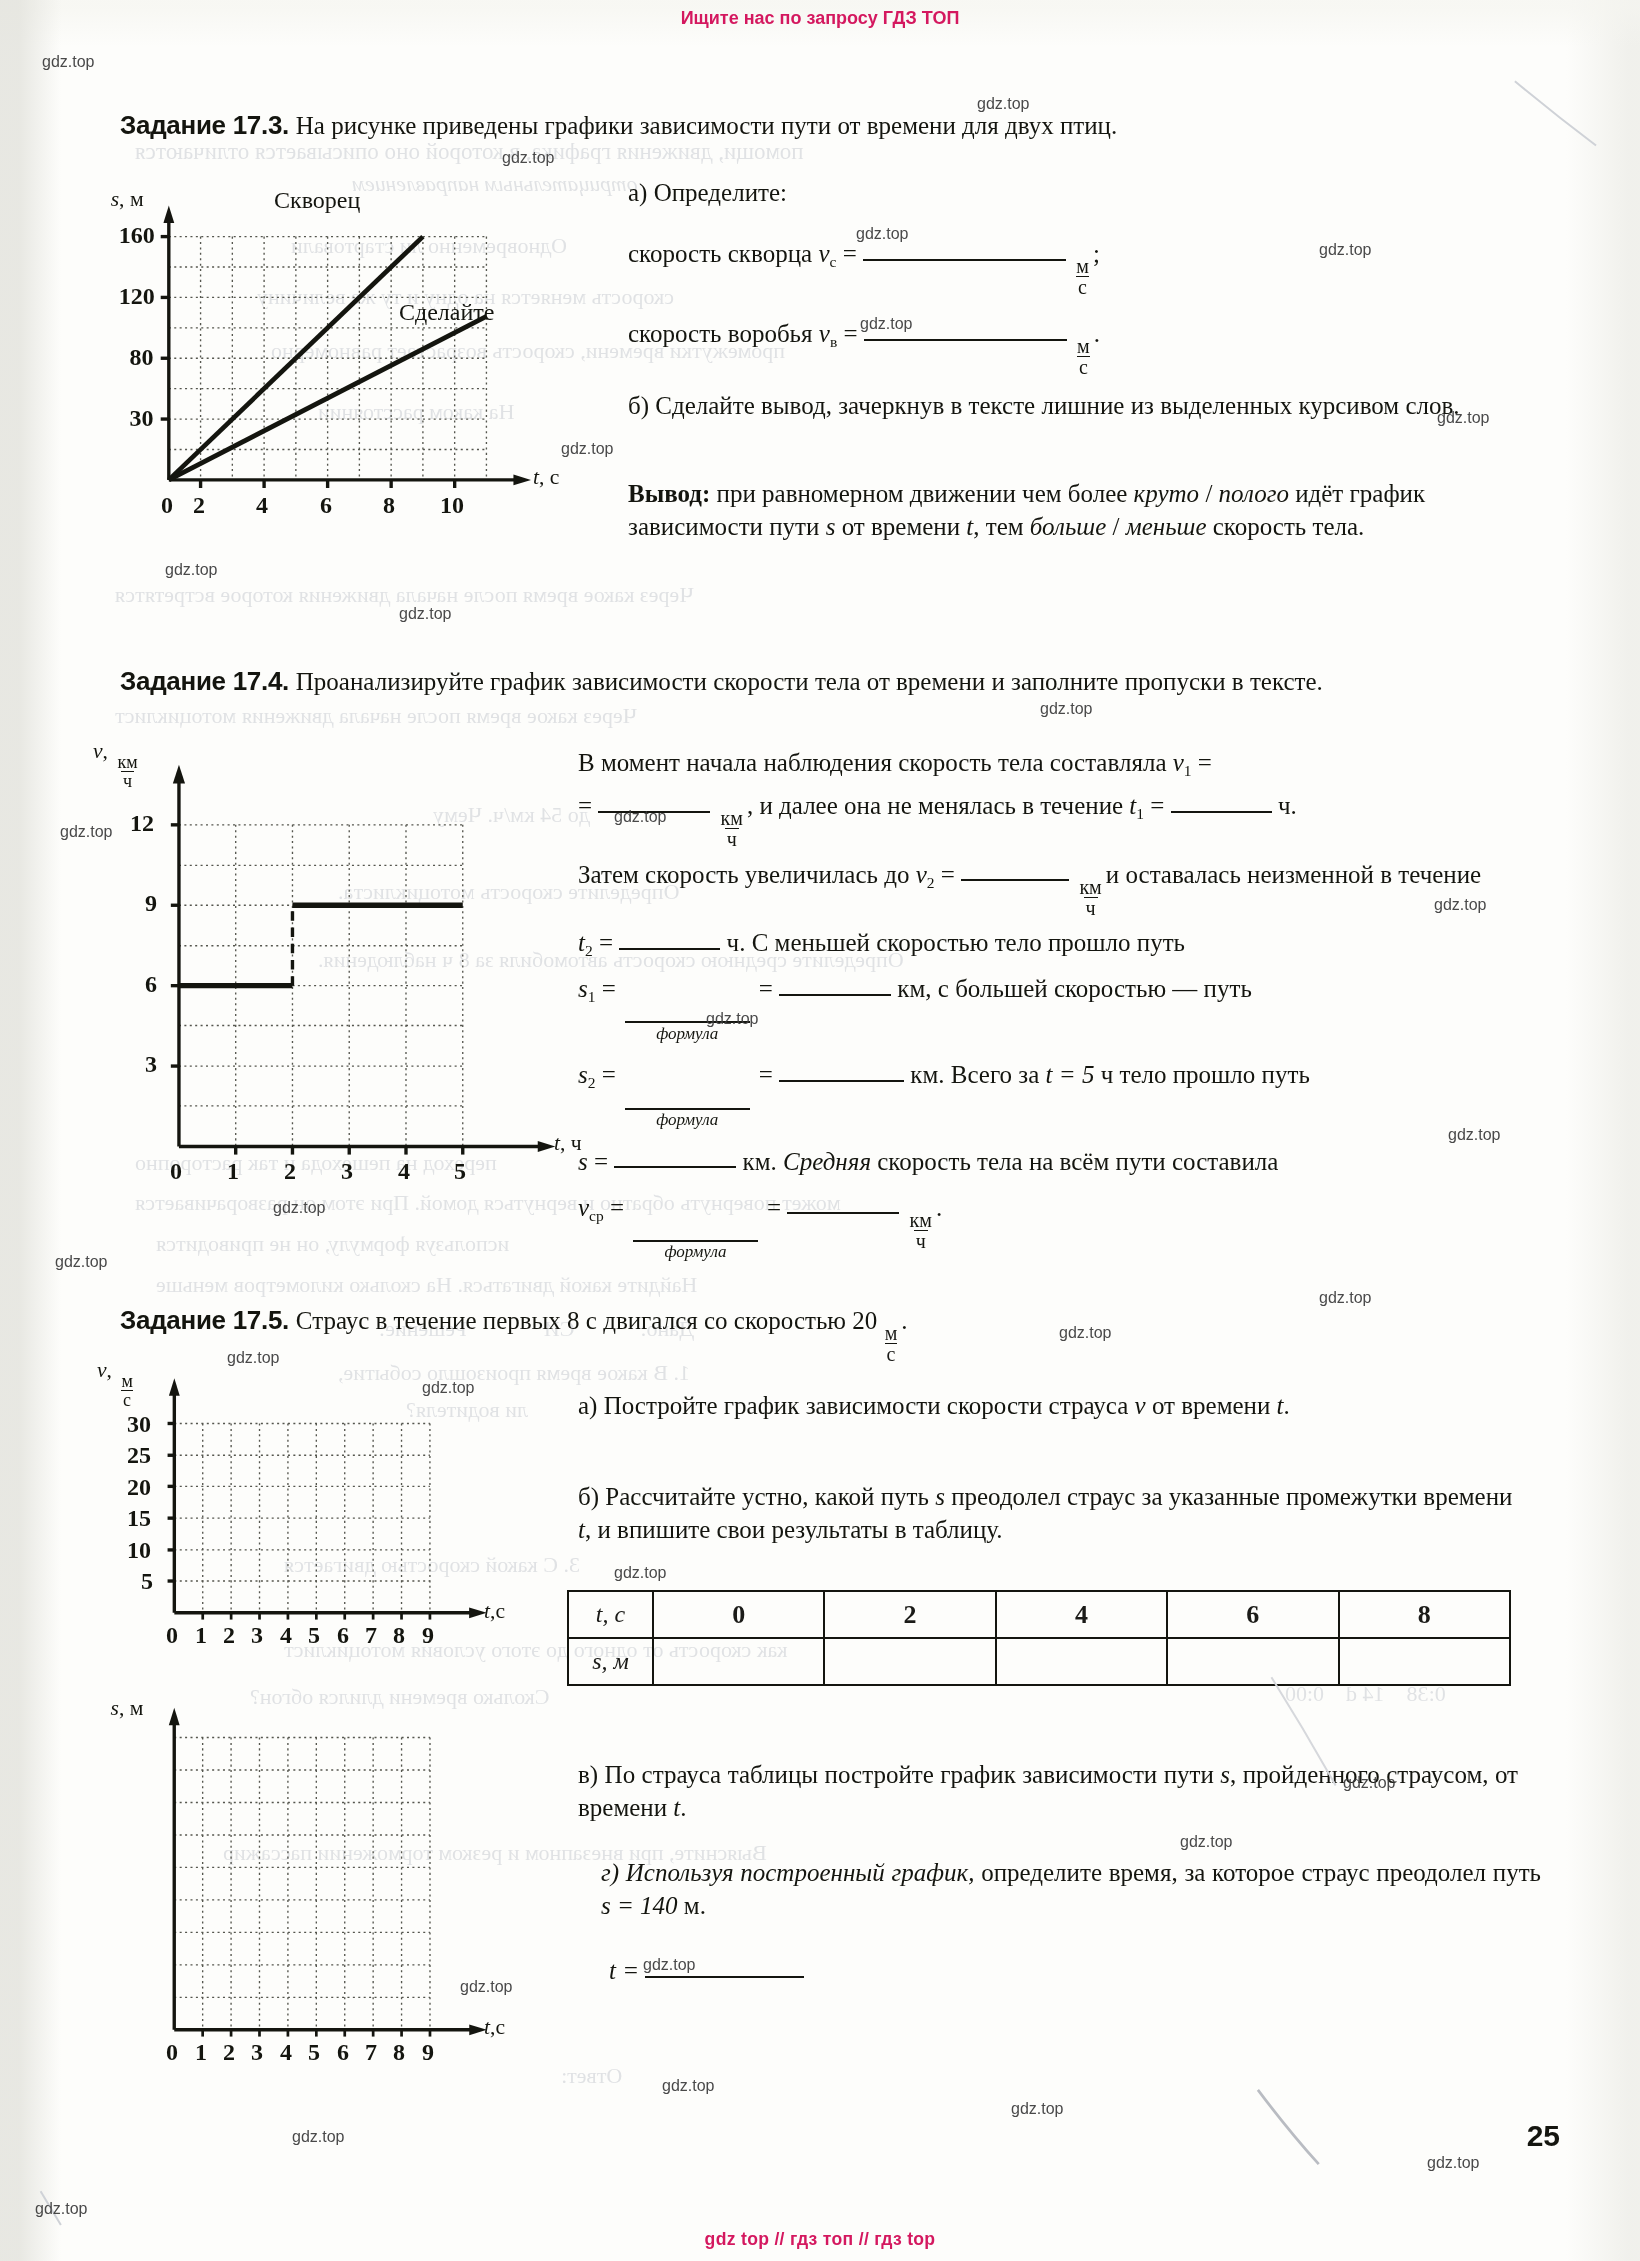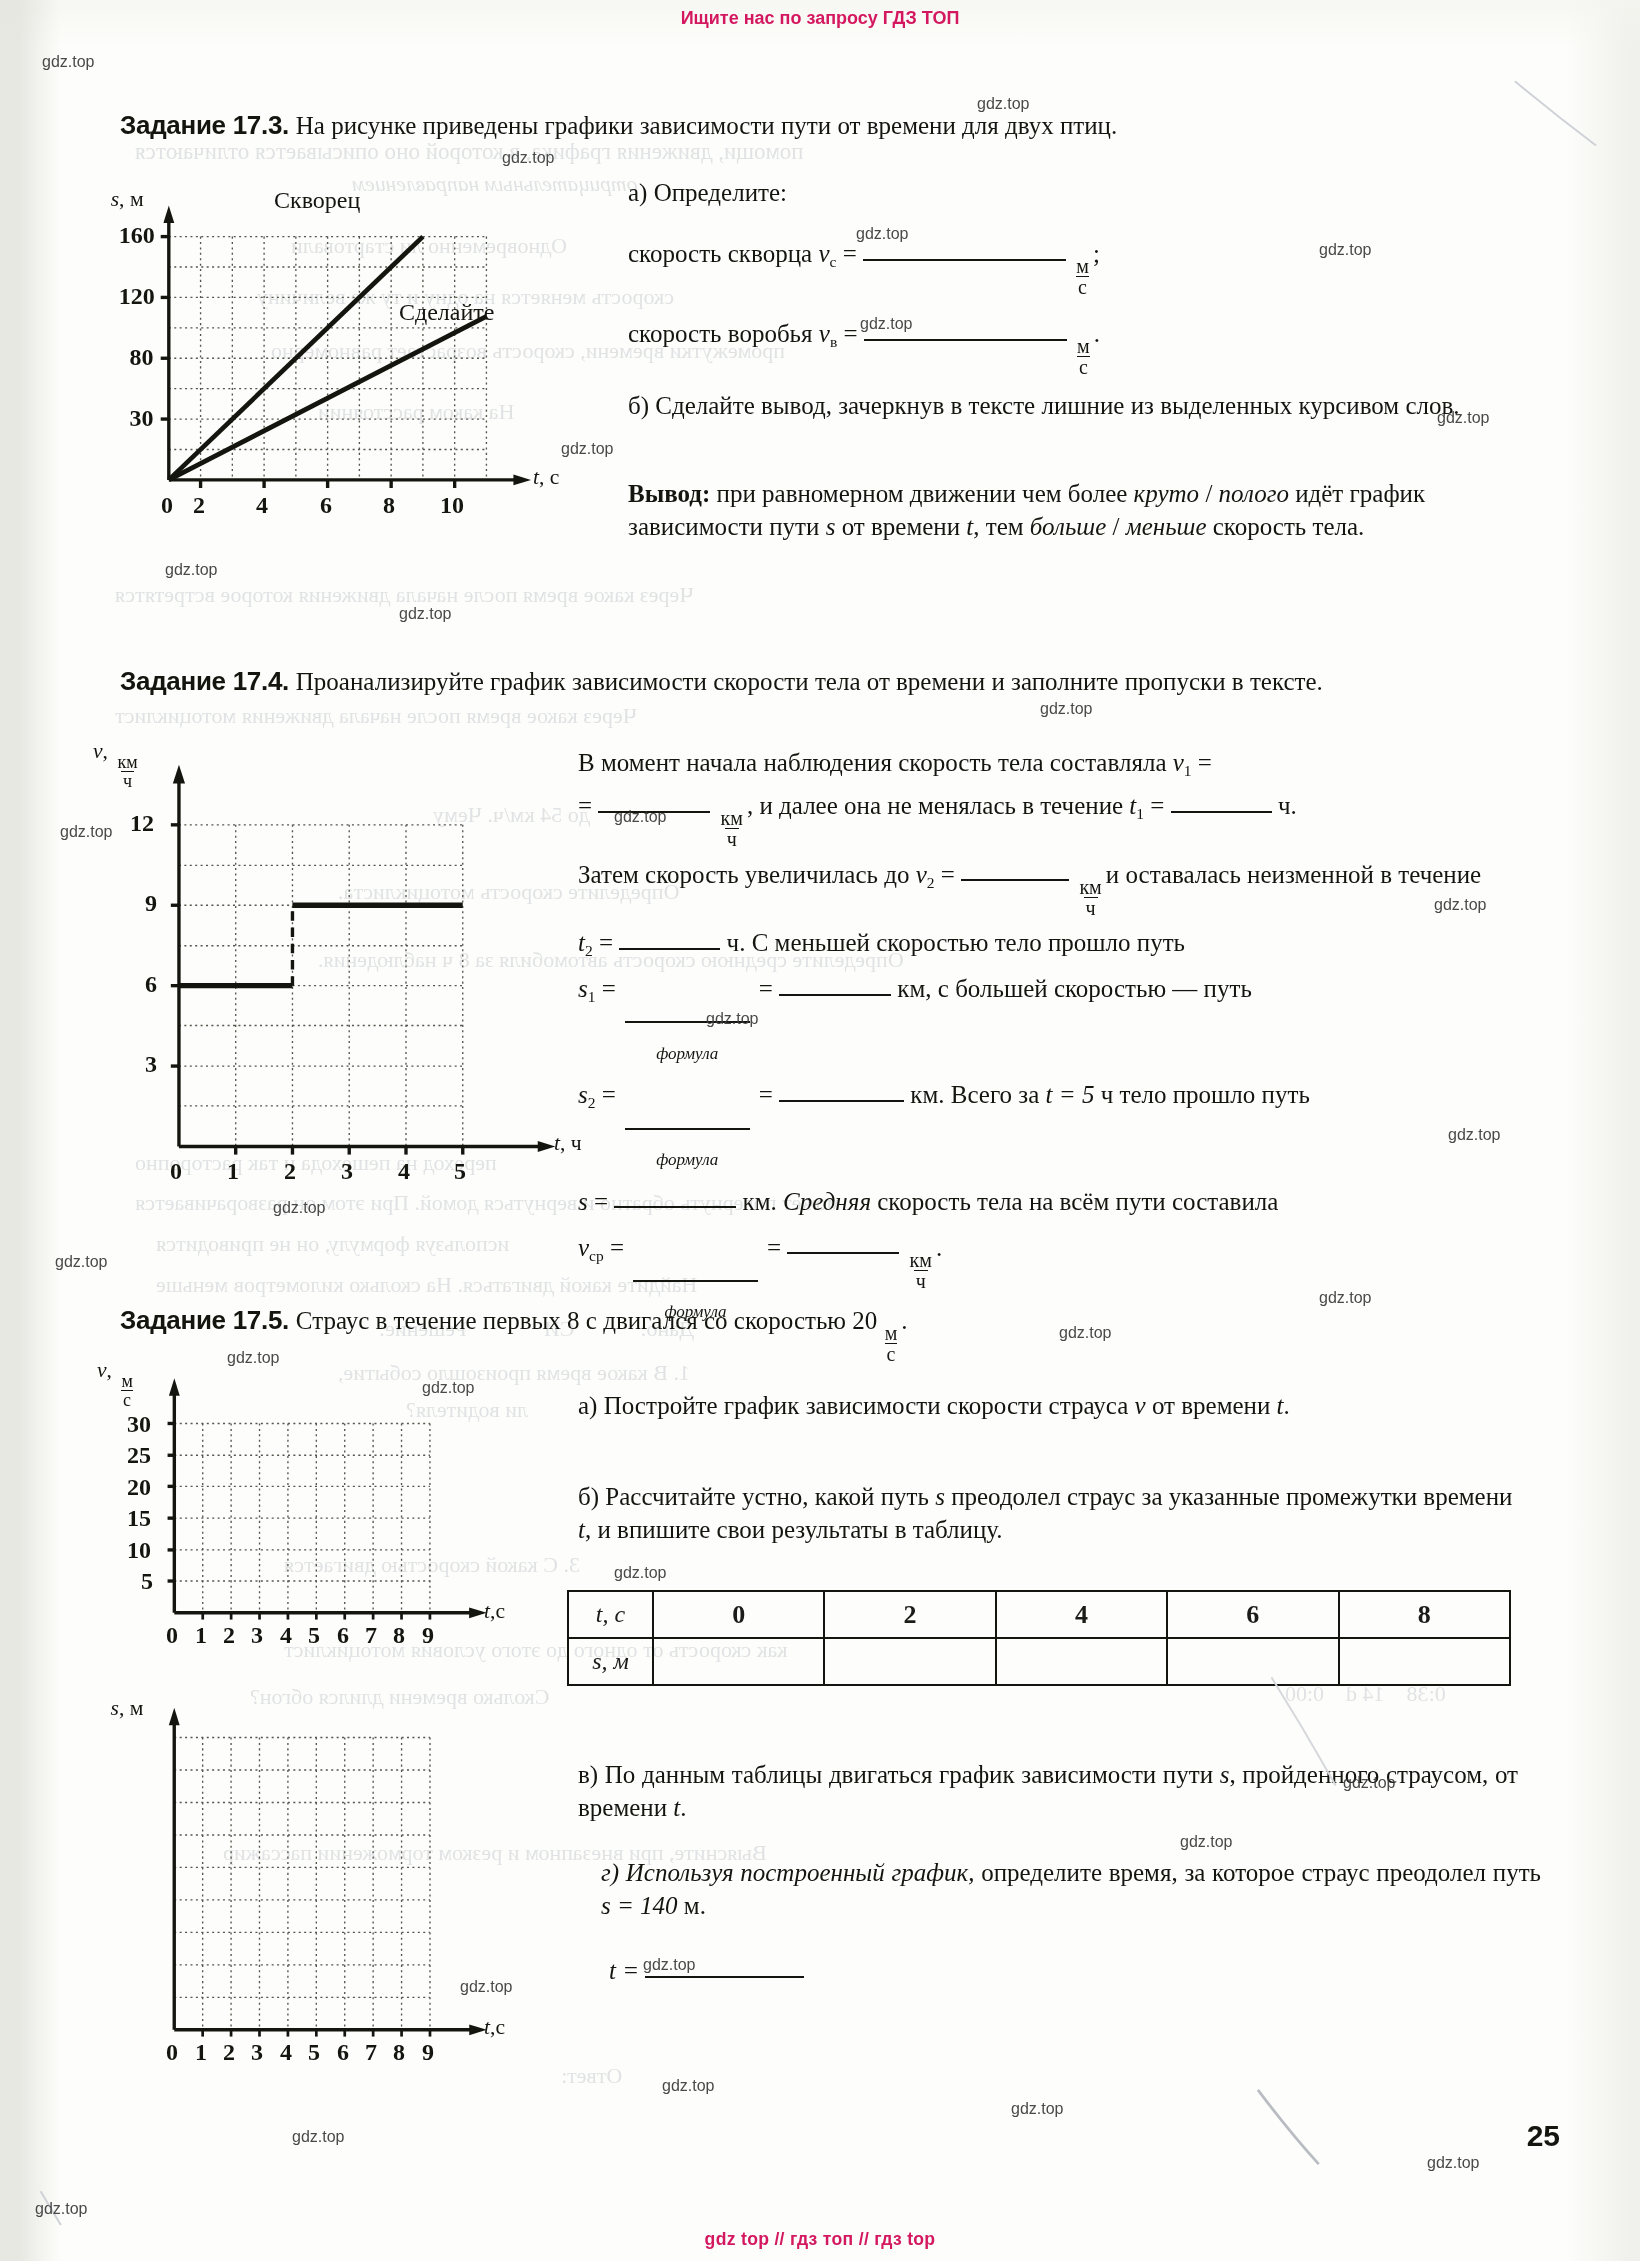--- a/index.html
+++ b/index.html
@@ -96,21 +96,20 @@
     display:inline-block;
     border-bottom:2px solid #14150f;
     vertical-align:1.4px;
   }
   .under-lbl{
     display:inline-flex;
     flex-direction:column;
     align-items:center;
     vertical-align:-1.05em;
     margin:0 2.7px;
-    gap:20px;
   }
   .under-lbl .ln{
     display:block;
     border-bottom:2px solid #14150f;
     height:17.6px;
   }
   .under-lbl .cap{
     font-style:italic;
     font-size:17px;
     line-height:1.1;
@@ -622,21 +621,21 @@
     <div class="ticklbl" style="left:139px; top:334px;">3</div>
     <div class="ticklbl" style="left:168px; top:334px;">4</div>
     <div class="ticklbl" style="left:196px; top:334px;">5</div>
     <div class="ticklbl" style="left:225px; top:334px;">6</div>
     <div class="ticklbl" style="left:253px; top:334px;">7</div>
     <div class="ticklbl" style="left:281px; top:334px;">8</div>
     <div class="ticklbl" style="left:310px; top:334px;">9</div>
   </div>
 
   <div class="body-txt" style="position:absolute; left:578px; top:1759px; width:940px; text-align:justify;">
-    <span>в) По данным таблицы двигаться график зависимости пути</span>
+    <span>в) По страуса таблицы постройте график зависимости пути</span>
     <span class="it">s</span><span>, пройденного страусом, от времени</span>
     <span class="it">t</span><span>.</span>
   </div>
 
   <div class="body-txt" style="position:absolute; left:578px; top:1857px; width:940px; text-align:justify;margin-left:23px;">
     <span class="it">г) Используя построенный график,</span>
     <span>определите время, за которое страус преодолел путь</span>
     <span class="it">s = 140</span>
     <span>м.</span>
   </div>

